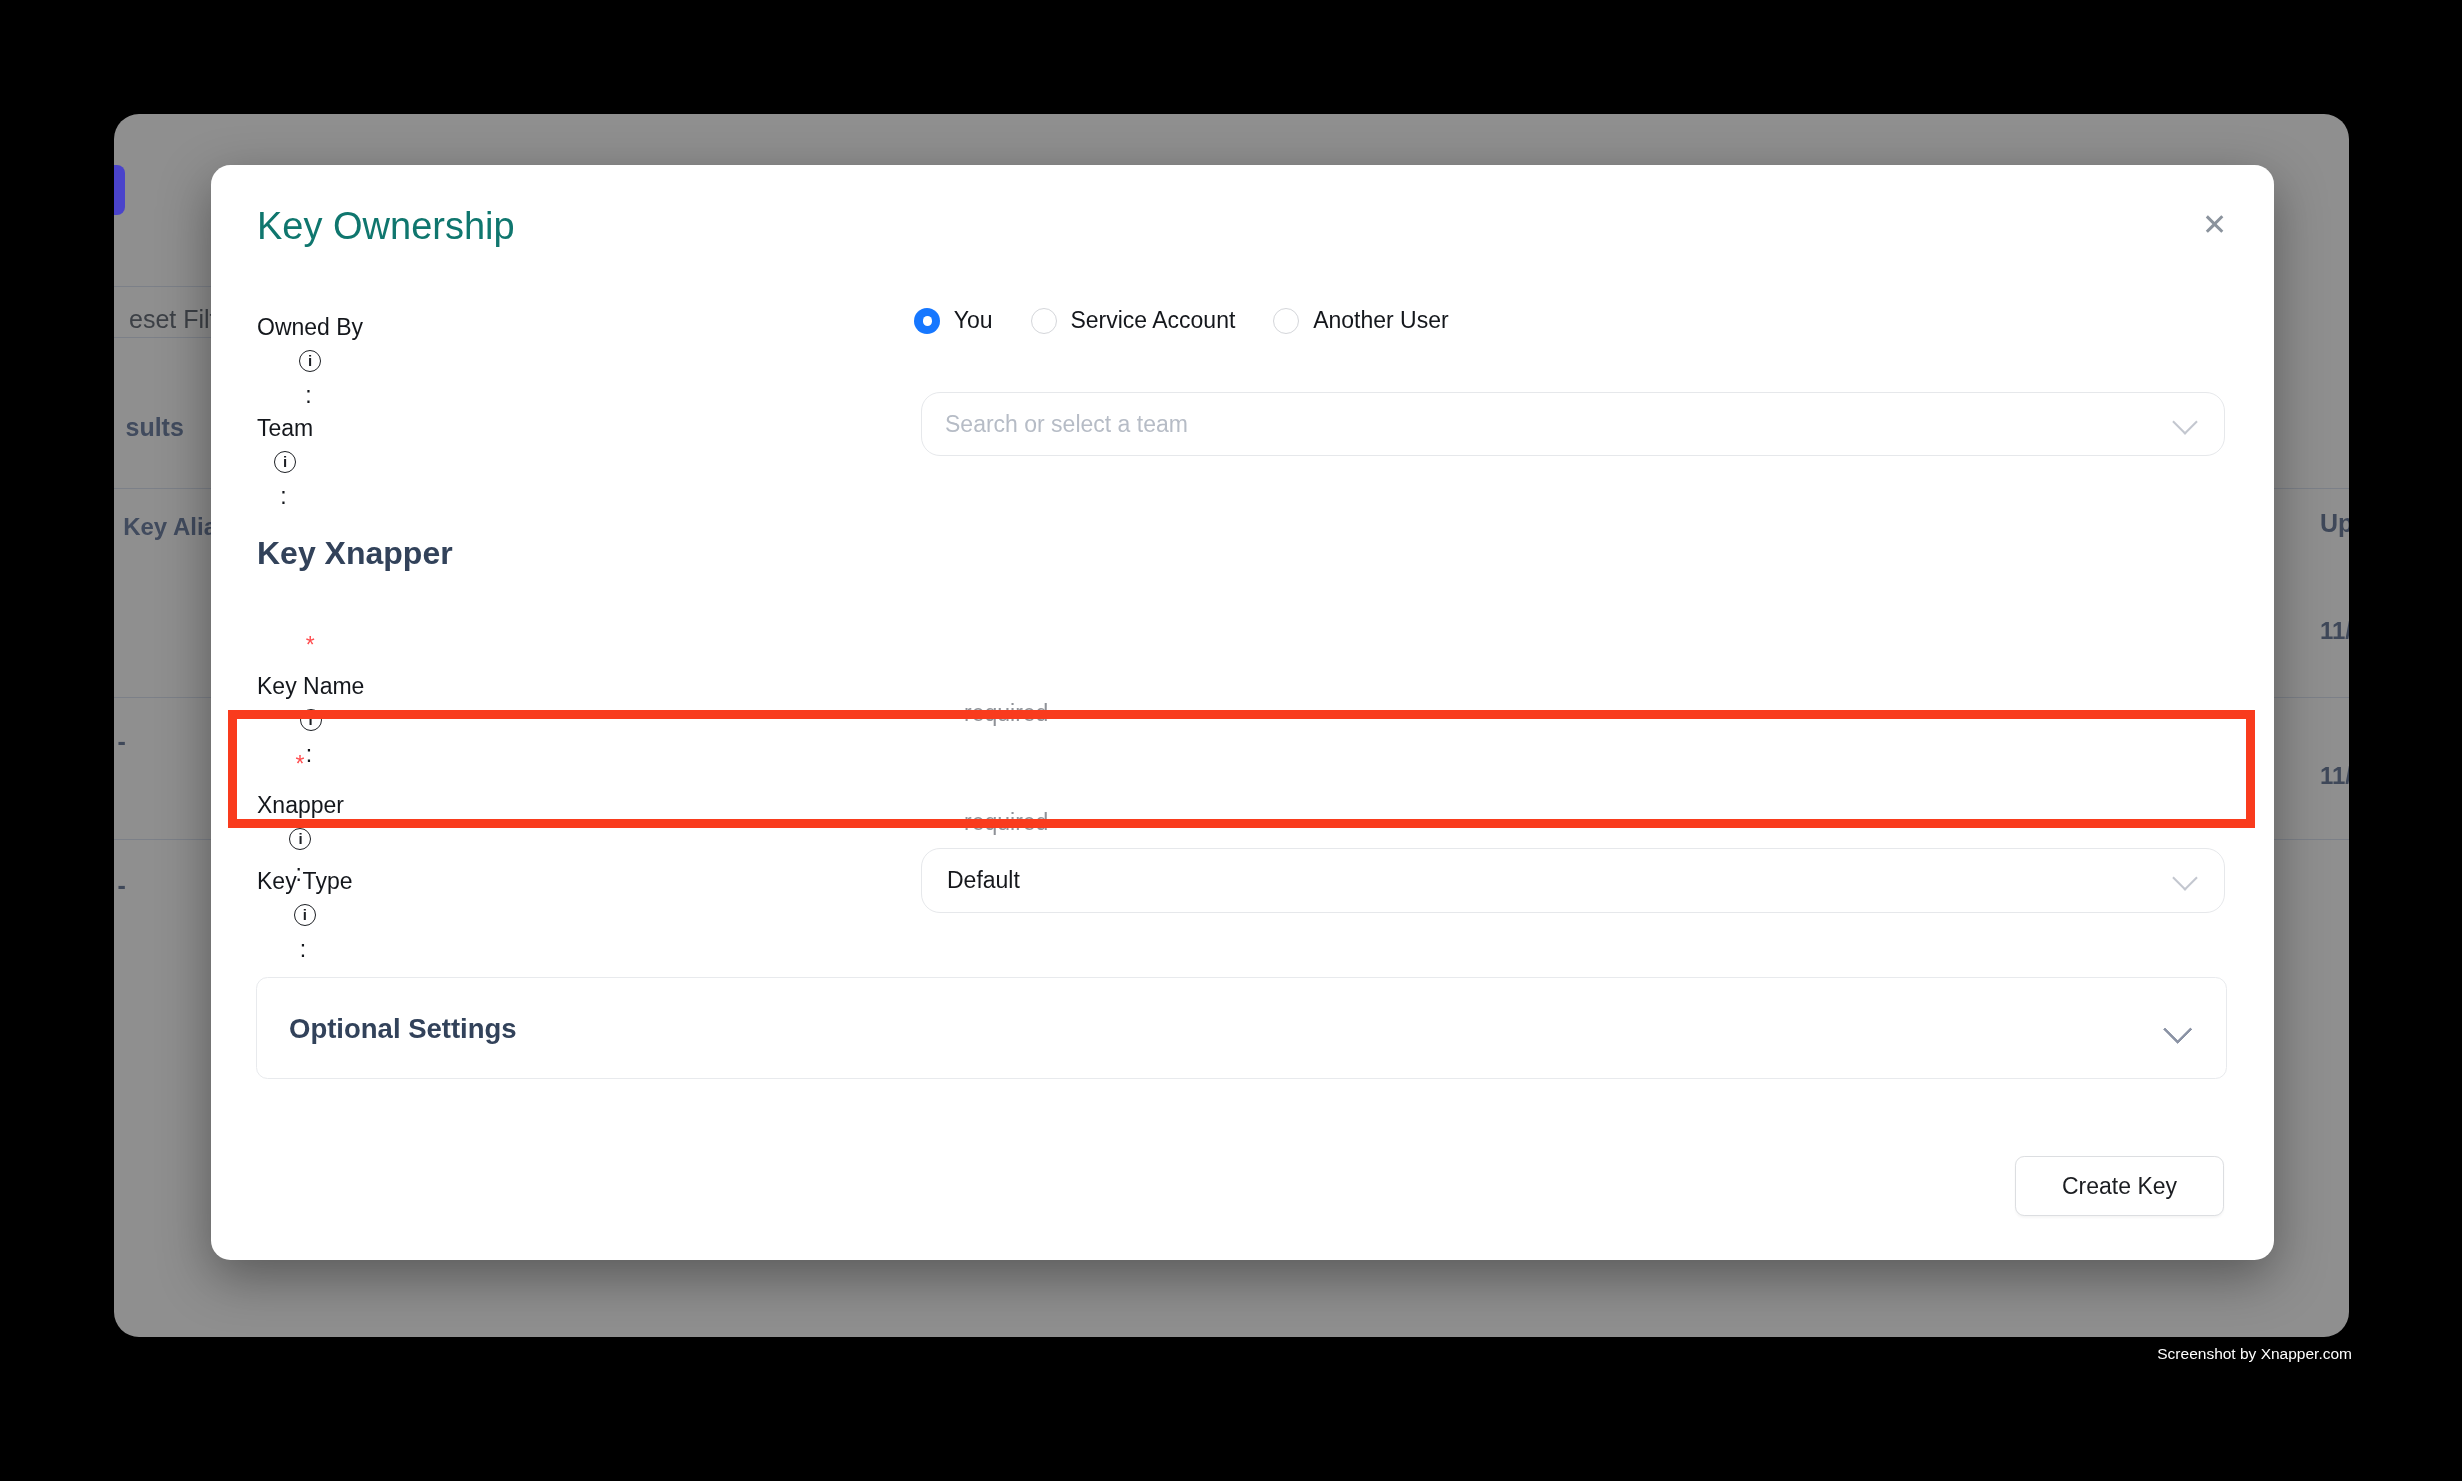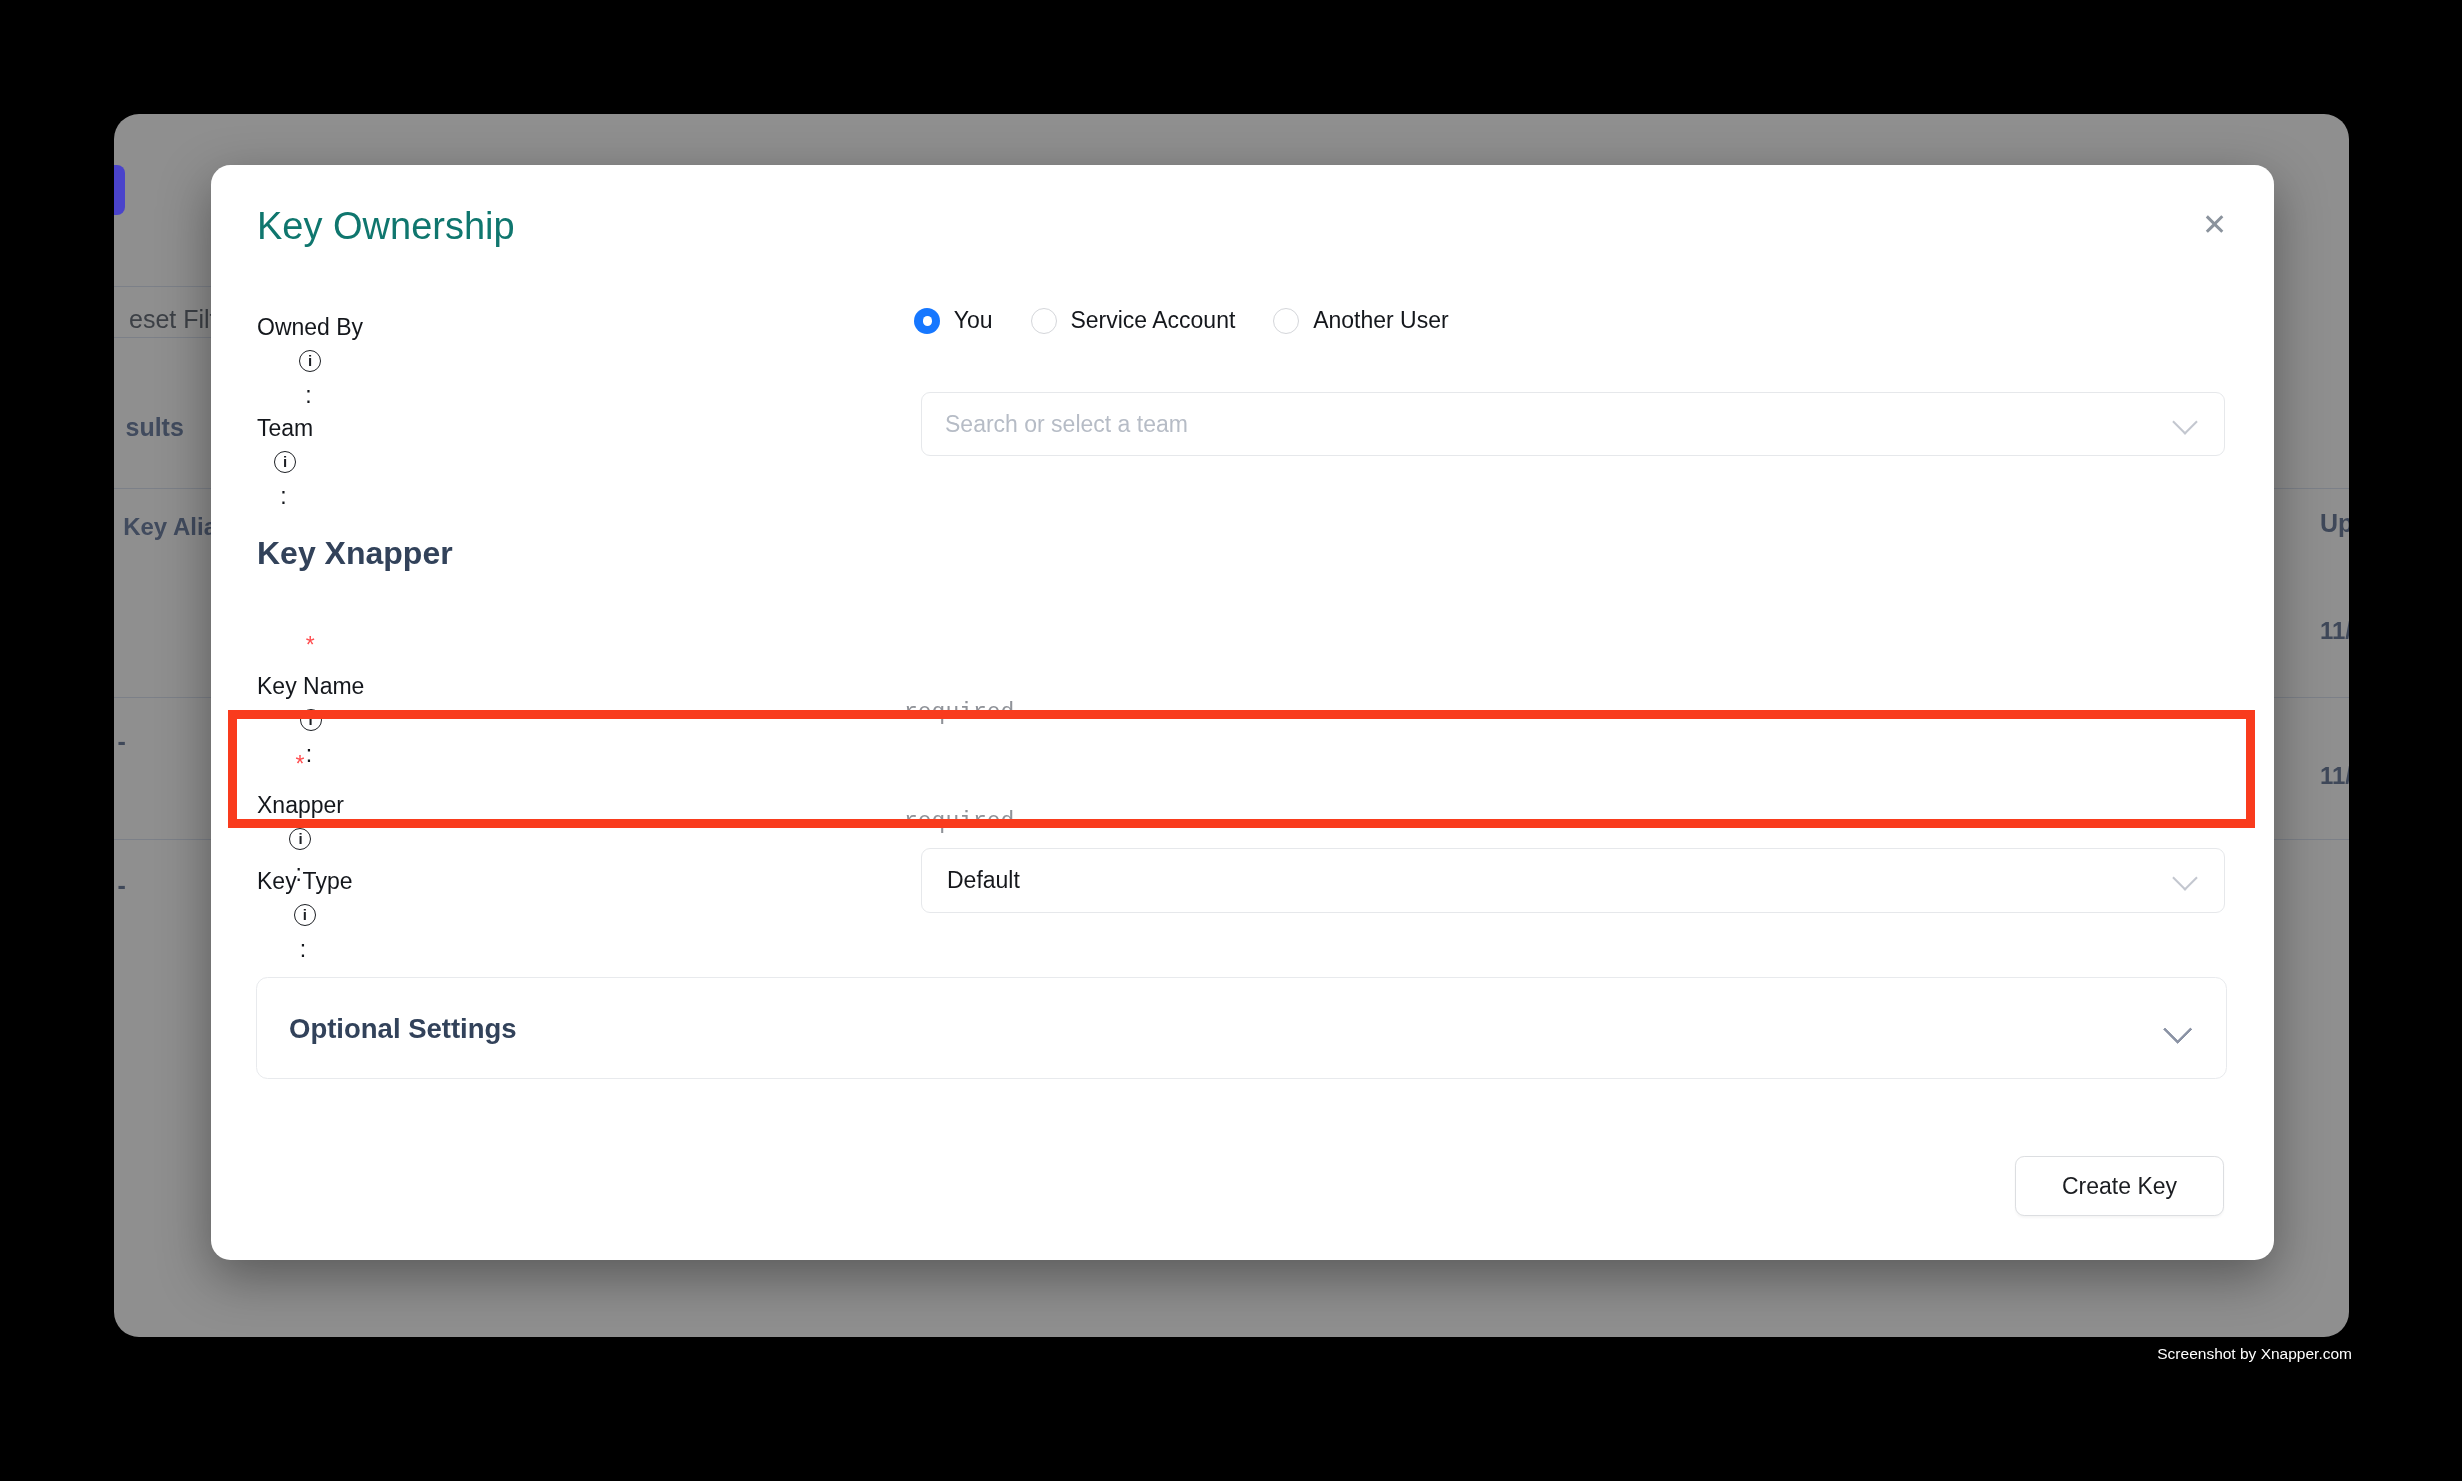--- a/index.html
+++ b/index.html
@@ -54,36 +54,36 @@
   .radio-opt{display:flex;align-items:center;gap:13.8px;cursor:pointer;}
   .radio-circle{width:26px;height:26px;border-radius:50%;box-sizing:border-box;background:#fff;border:1.7px solid #d4d6da;}
   .radio-opt.checked .radio-circle{background:#1677ff;border:none;position:relative;}
   .radio-opt.checked .radio-circle::after{
     content:"";position:absolute;left:8.6px;top:8.6px;width:9.2px;height:9.2px;border-radius:50%;background:#fff;
   }
   .radio-label{font-size:23px;color:#14171c;line-height:27.5px;white-space:nowrap;}
   
   .box{
     position:absolute;left:710px;width:1304px;box-sizing:border-box;background:#fff;
-    border:1.1px solid #e6e8eb;border-radius:9px;display:flex;align-items:center;
+    border:1.1px solid #e6e8eb;border-radius:19px;display:flex;align-items:center;
   }
   .box .placeholder{font-size:23px;color:#b6bcc6;margin-left:23px;white-space:nowrap;}
   .box .value{font-size:23px;color:#16181c;margin-left:25px;white-space:nowrap;}
   .box .value.navy{color:#2b3950;}
   .chevron{
     position:absolute;right:30px;top:50%;width:16px;height:16px;margin-top:-11.5px;
     border-right:2.3px solid #c3c7cf;border-bottom:2.3px solid #c3c7cf;transform:rotate(45deg);
   }
   .tag{
     margin-left:9.2px;height:47px;background:#f0f1f3;border-radius:5.7px;
     display:flex;align-items:center;padding:0 15px;gap:11.5px;
   }
   .tag-text{font-size:24px;color:#1f2227;white-space:nowrap;}
   .tag-x{font-size:25px;color:#9aa0a8;cursor:pointer;line-height:1;}
-  .required-msg{position:absolute;left:693px;font-size:23px;color:#8f9298;line-height:27.5px;font-family:Liberation Mono, monospace;}
+  .required-msg{position:absolute;left:753px;font-size:23px;color:#8f9298;line-height:27.5px;}
   
   .opt-panel{
     position:absolute;left:45px;top:812px;width:1971px;height:102px;box-sizing:border-box;
     border:1.1px solid #e8eaed;border-radius:11.5px;background:#fff;
   }
   .opt-title{position:absolute;left:32px;top:32px;font-size:27.5px;font-weight:700;color:#32425a;line-height:37px;}
   .opt-chevron{
     position:absolute;right:38px;top:41px;width:18.4px;height:18.4px;
     border-right:3.4px solid #8b93a5;border-bottom:3.4px solid #8b93a5;transform:rotate(45deg);border-radius:1.1px;
   }

